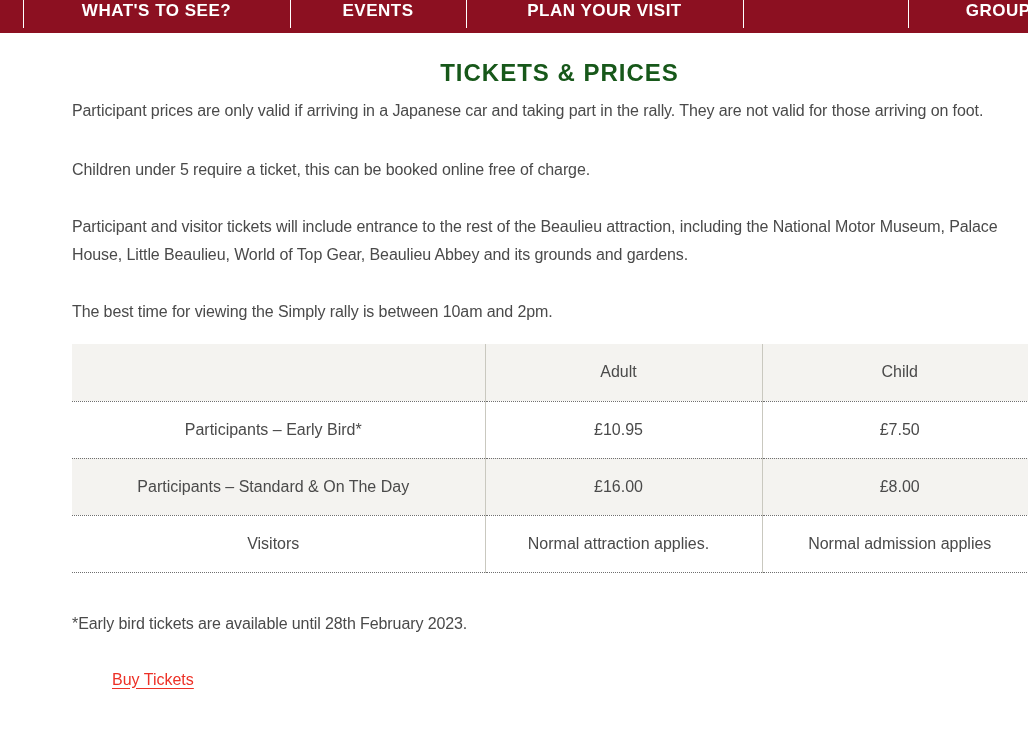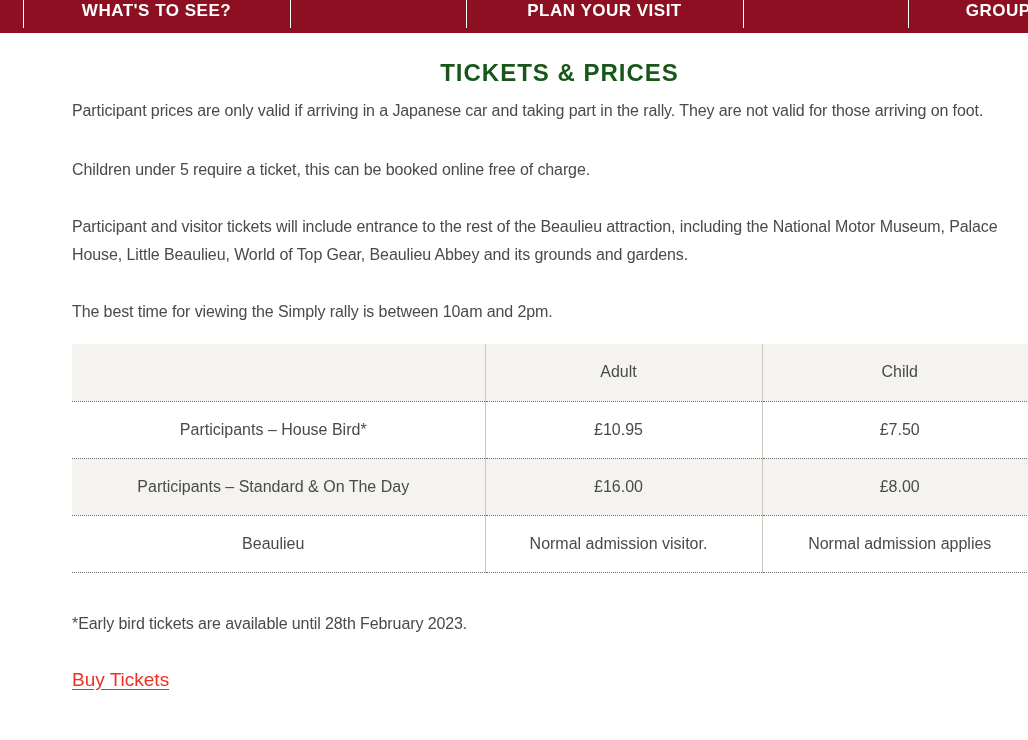--- a/index.html
+++ b/index.html
@@ -41,35 +41,38 @@
   }
   table.prices thead tr{background:var(--table-bg);}
   table.prices tbody tr:nth-child(2){background:var(--table-bg);}
   .c1{padding-left:18px;}
   .c2,.c3{border-left:1px solid var(--vline);padding-left:43px;}
   .hdr,.row-label{font-weight:bold;color:#3C3C3C;}
   
   .footnote{margin-top:37px;}
   .buy-link{
     display:inline-block;margin-top:28px;color:var(--link-red);
-    font-size:19px;line-height:28px;text-underline-offset:3px;cursor:pointer;
+    font-size:16px;line-height:28px;text-underline-offset:3px;cursor:pointer;margin-left:40px;
   }
 </style>
 </head>
 <body>
 
 <div class="navbar">
   <div class="nav-divider" style="left:23px"></div>
   <div class="nav-divider" style="left:290px"></div>
   <div class="nav-divider" style="left:466px"></div>
   <div class="nav-divider" style="left:743px"></div>
   <div class="nav-divider" style="left:908px"></div>
 
   <a class="nav-item" style="left:23px;width:267px">
     <span class="nav-label">WHAT'S TO SEE?</span>
+  </a>
+  <a class="nav-item" style="left:290px;width:176px">
+    <span class="nav-label">EVENTS</span>
   </a>
   <a class="nav-item" style="left:466px;width:277px">
     <span class="nav-label">PLAN YOUR VISIT</span>
   </a>
   <a class="nav-item" style="left:908px;width:192px">
     <span class="nav-label">GROUPS</span>
   </a>
 </div>
 
 <div class="content">
@@ -89,32 +92,32 @@
       </colgroup>
     <thead>
       <tr>
         <th class="c1"></th>
         <th class="c2 hdr">Adult</th>
         <th class="c3 hdr">Child</th>
       </tr>
     </thead>
     <tbody>
       <tr>
-        <td class="c1 row-label">Participants – House Bird*</td>
+        <td class="c1 row-label">Participants – Early Bird*</td>
         <td class="c2">£10.95</td>
         <td class="c3">£7.50</td>
       </tr>
       <tr>
         <td class="c1 row-label">Participants – Standard &amp; On The Day</td>
         <td class="c2">£16.00</td>
         <td class="c3">£8.00</td>
       </tr>
       <tr>
-        <td class="c1 row-label">Beaulieu</td>
-        <td class="c2">Normal admission visitor.</td>
+        <td class="c1 row-label">Visitors</td>
+        <td class="c2">Normal attraction applies.</td>
         <td class="c3">Normal admission applies</td>
       </tr>
     </tbody>
   </table>
 
   <p class="para footnote">*Early bird tickets are available until 28th February 2023.</p>
 
   <a class="buy-link" href="#">Buy Tickets</a>
 
 </div>

